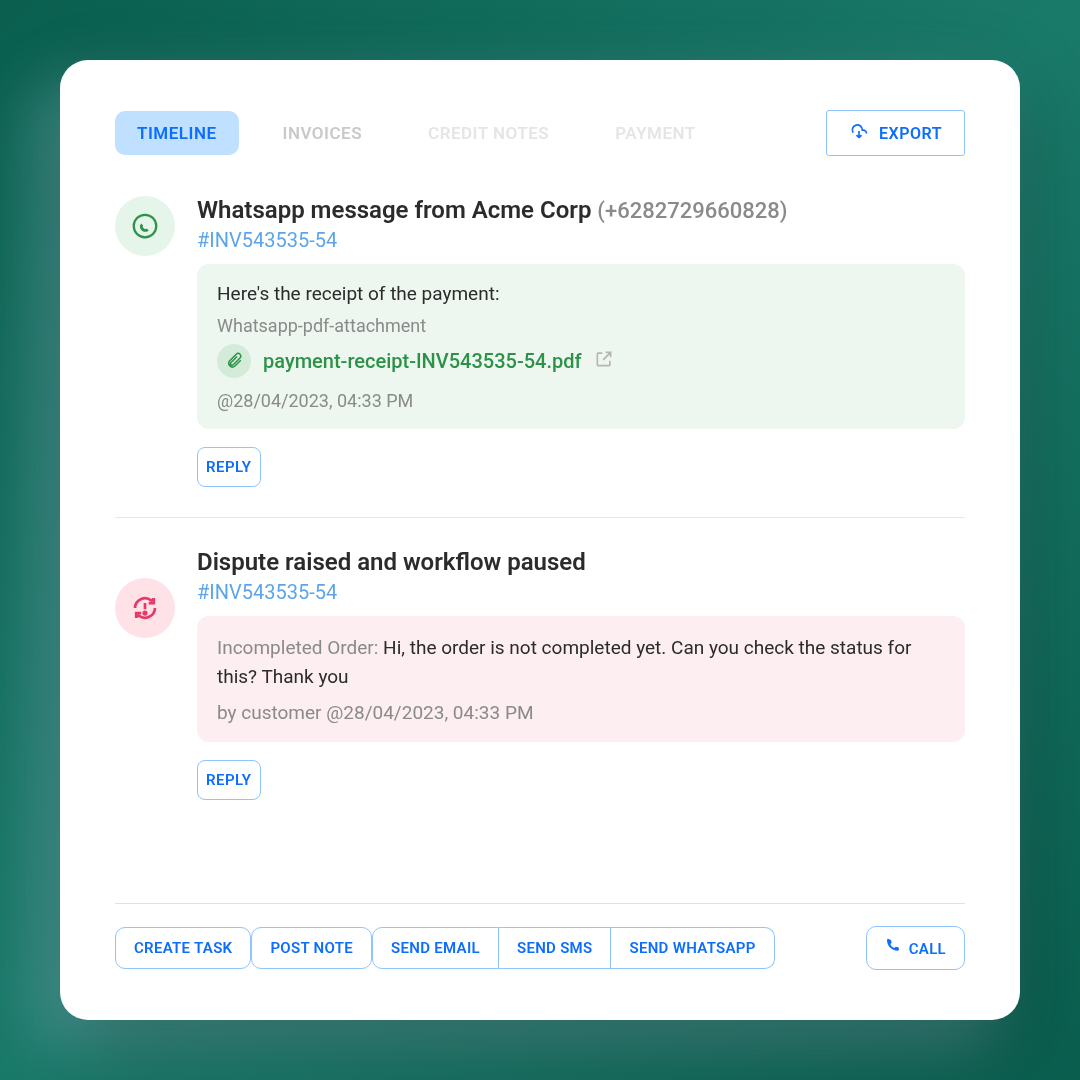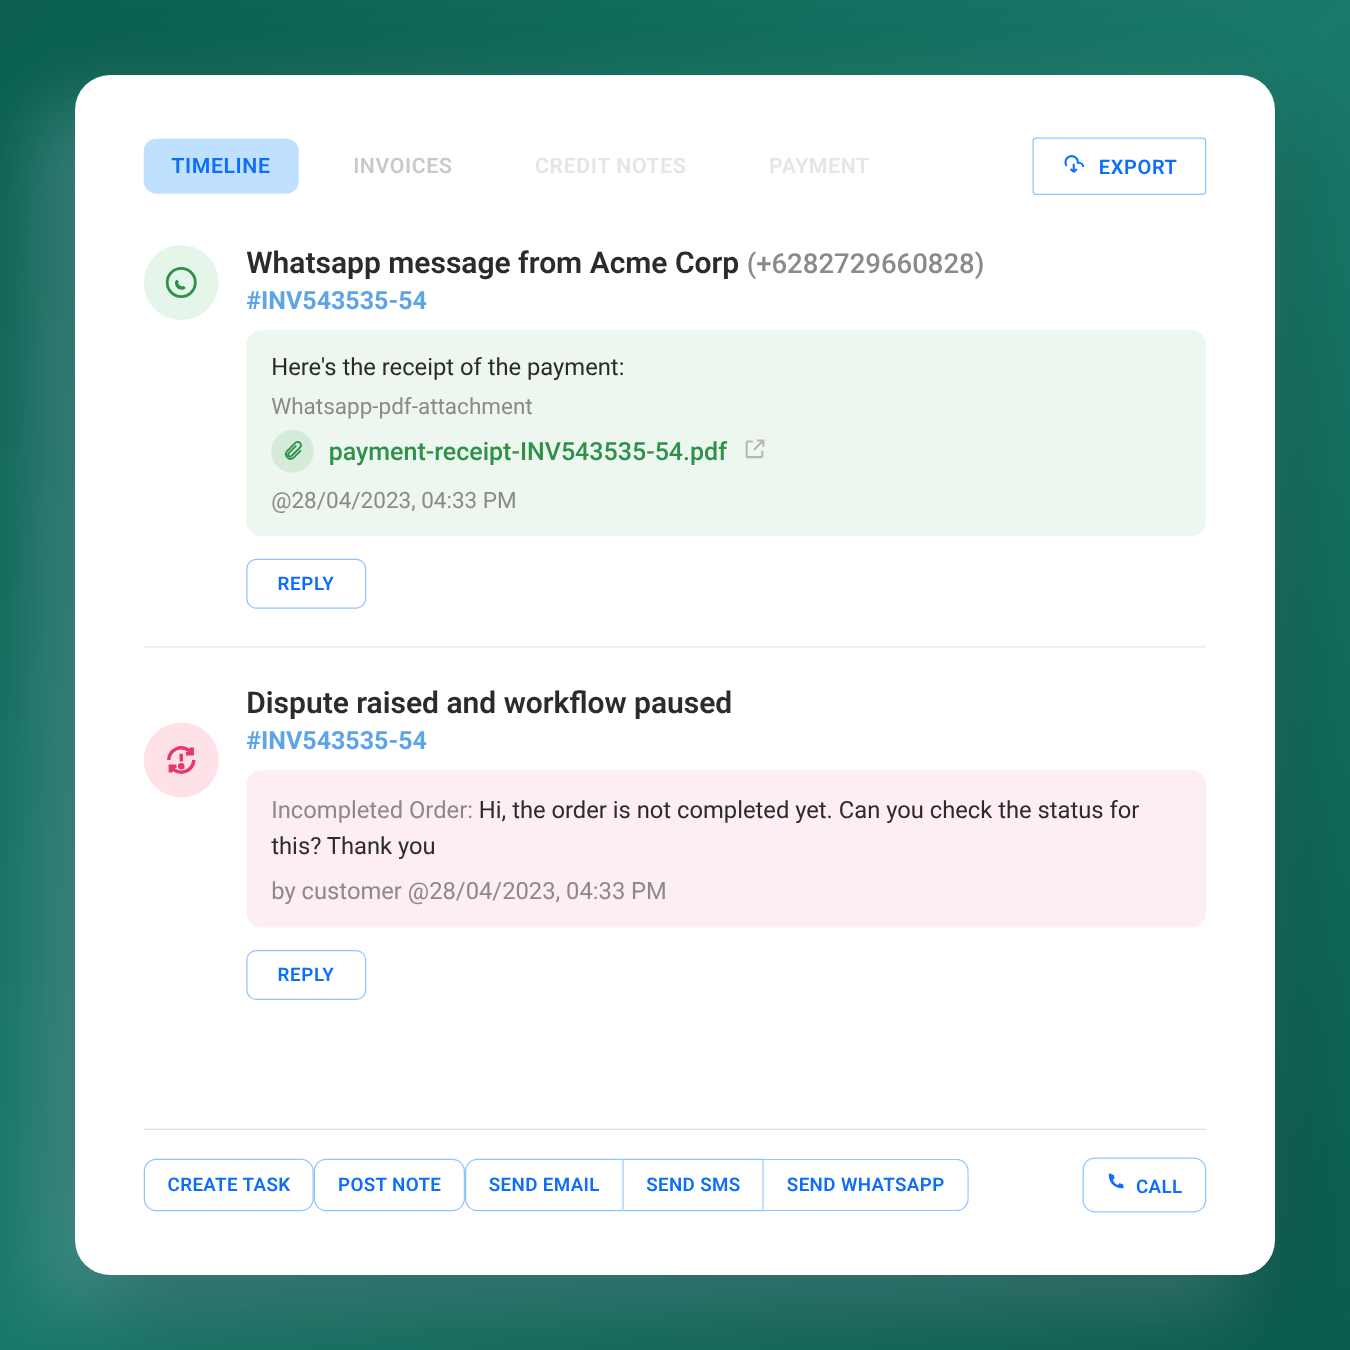--- a/index.html
+++ b/index.html
@@ -13,35 +13,35 @@
 .export-btn{display:flex;align-items:center;gap:10px;padding:10px 22px;border:1.5px solid #8fc5ff;border-radius:3px;color:#0d6efd;font-size:16px;font-weight:600;letter-spacing:.5px;cursor:pointer;background:#fff}
 .timeline{flex:1;overflow:auto}
 .entry{display:flex;gap:22px;padding-bottom:30px;border-bottom:1px solid #e8e8e8;margin-bottom:30px}
 .entry:last-child{border-bottom:none;margin-bottom:0;padding-bottom:15px}
 .icon-circle{width:60px;height:60px;border-radius:50%;display:flex;align-items:center;justify-content:center;flex-shrink:0}
 .icon-green{background:#e6f5ea}
 .icon-pink{background:#ffe2e8;margin-top:30px}
 .entry-body{flex:1}
 .entry-title{font-size:24px;font-weight:600;color:#2b2b2b;margin-bottom:4px}
 .entry-title .phone{color:#8a8a8a;font-weight:500;font-size:22px}
-.inv-link{color:#5da5e8;font-size:20px;font-weight:700;margin-bottom:12px;display:inline-block;text-decoration:none}
+.inv-link{color:#5da5e8;font-size:20px;font-weight:400;margin-bottom:12px;display:inline-block;text-decoration:none}
 .msg-box{border-radius:12px;padding:18px 20px;margin-bottom:18px}
 .msg-green{background:#edf7ef}
 .msg-pink{background:#fdeef2}
 .msg-text{font-size:19px;color:#2b2b2b;margin-bottom:10px}
 .attach-label{color:#8a8a8a;font-size:18px;margin-bottom:8px}
 .attach-row{display:flex;align-items:center;gap:12px;margin-bottom:12px}
 .clip-circle{width:34px;height:34px;border-radius:50%;background:#d4ebd9;display:flex;align-items:center;justify-content:center}
 .attach-name{color:#2d9248;font-size:20px;font-weight:500}
 .ext-icon{color:#b5b5b5}
 .timestamp{color:#8a8a8a;font-size:18px}
 .dispute-label{color:#8a8a8a;font-size:19px}
 .dispute-text{color:#2b2b2b;font-size:19px;line-height:1.5}
 .by-line{color:#8a8a8a;font-size:19px;margin-top:10px}
-.reply-btn{padding:10px 24px;border:1.5px solid #8fc5ff;border-radius:8px;color:#0d6efd;background:#fff;font-size:15px;font-weight:600;letter-spacing:.5px;cursor:pointer}
+.reply-btn{padding:10px 8px;border:1.5px solid #8fc5ff;border-radius:8px;color:#0d6efd;background:#fff;font-size:15px;font-weight:600;letter-spacing:.5px;cursor:pointer}
 .divider{height:1px;background:#e0e0e0;margin-bottom:22px}
 .actions{display:flex;align-items:center}
 .action-btn{padding:11px 18px;border:1.5px solid #8fc5ff;border-radius:10px;color:#0d6efd;background:#fff;font-size:15px;font-weight:600;letter-spacing:.3px;cursor:pointer;white-space:nowrap}
 .action-group{display:flex}
 .action-group .action-btn{border-radius:0}
 .action-group .action-btn:first-child{border-radius:10px 0 0 10px}
 .action-group .action-btn:last-child{border-radius:0 10px 10px 0}
 .action-group .action-btn:not(:first-child){border-left:none}
 .call-btn{display:flex;align-items:flex-end;gap:8px;margin-left:auto}
 </style>

